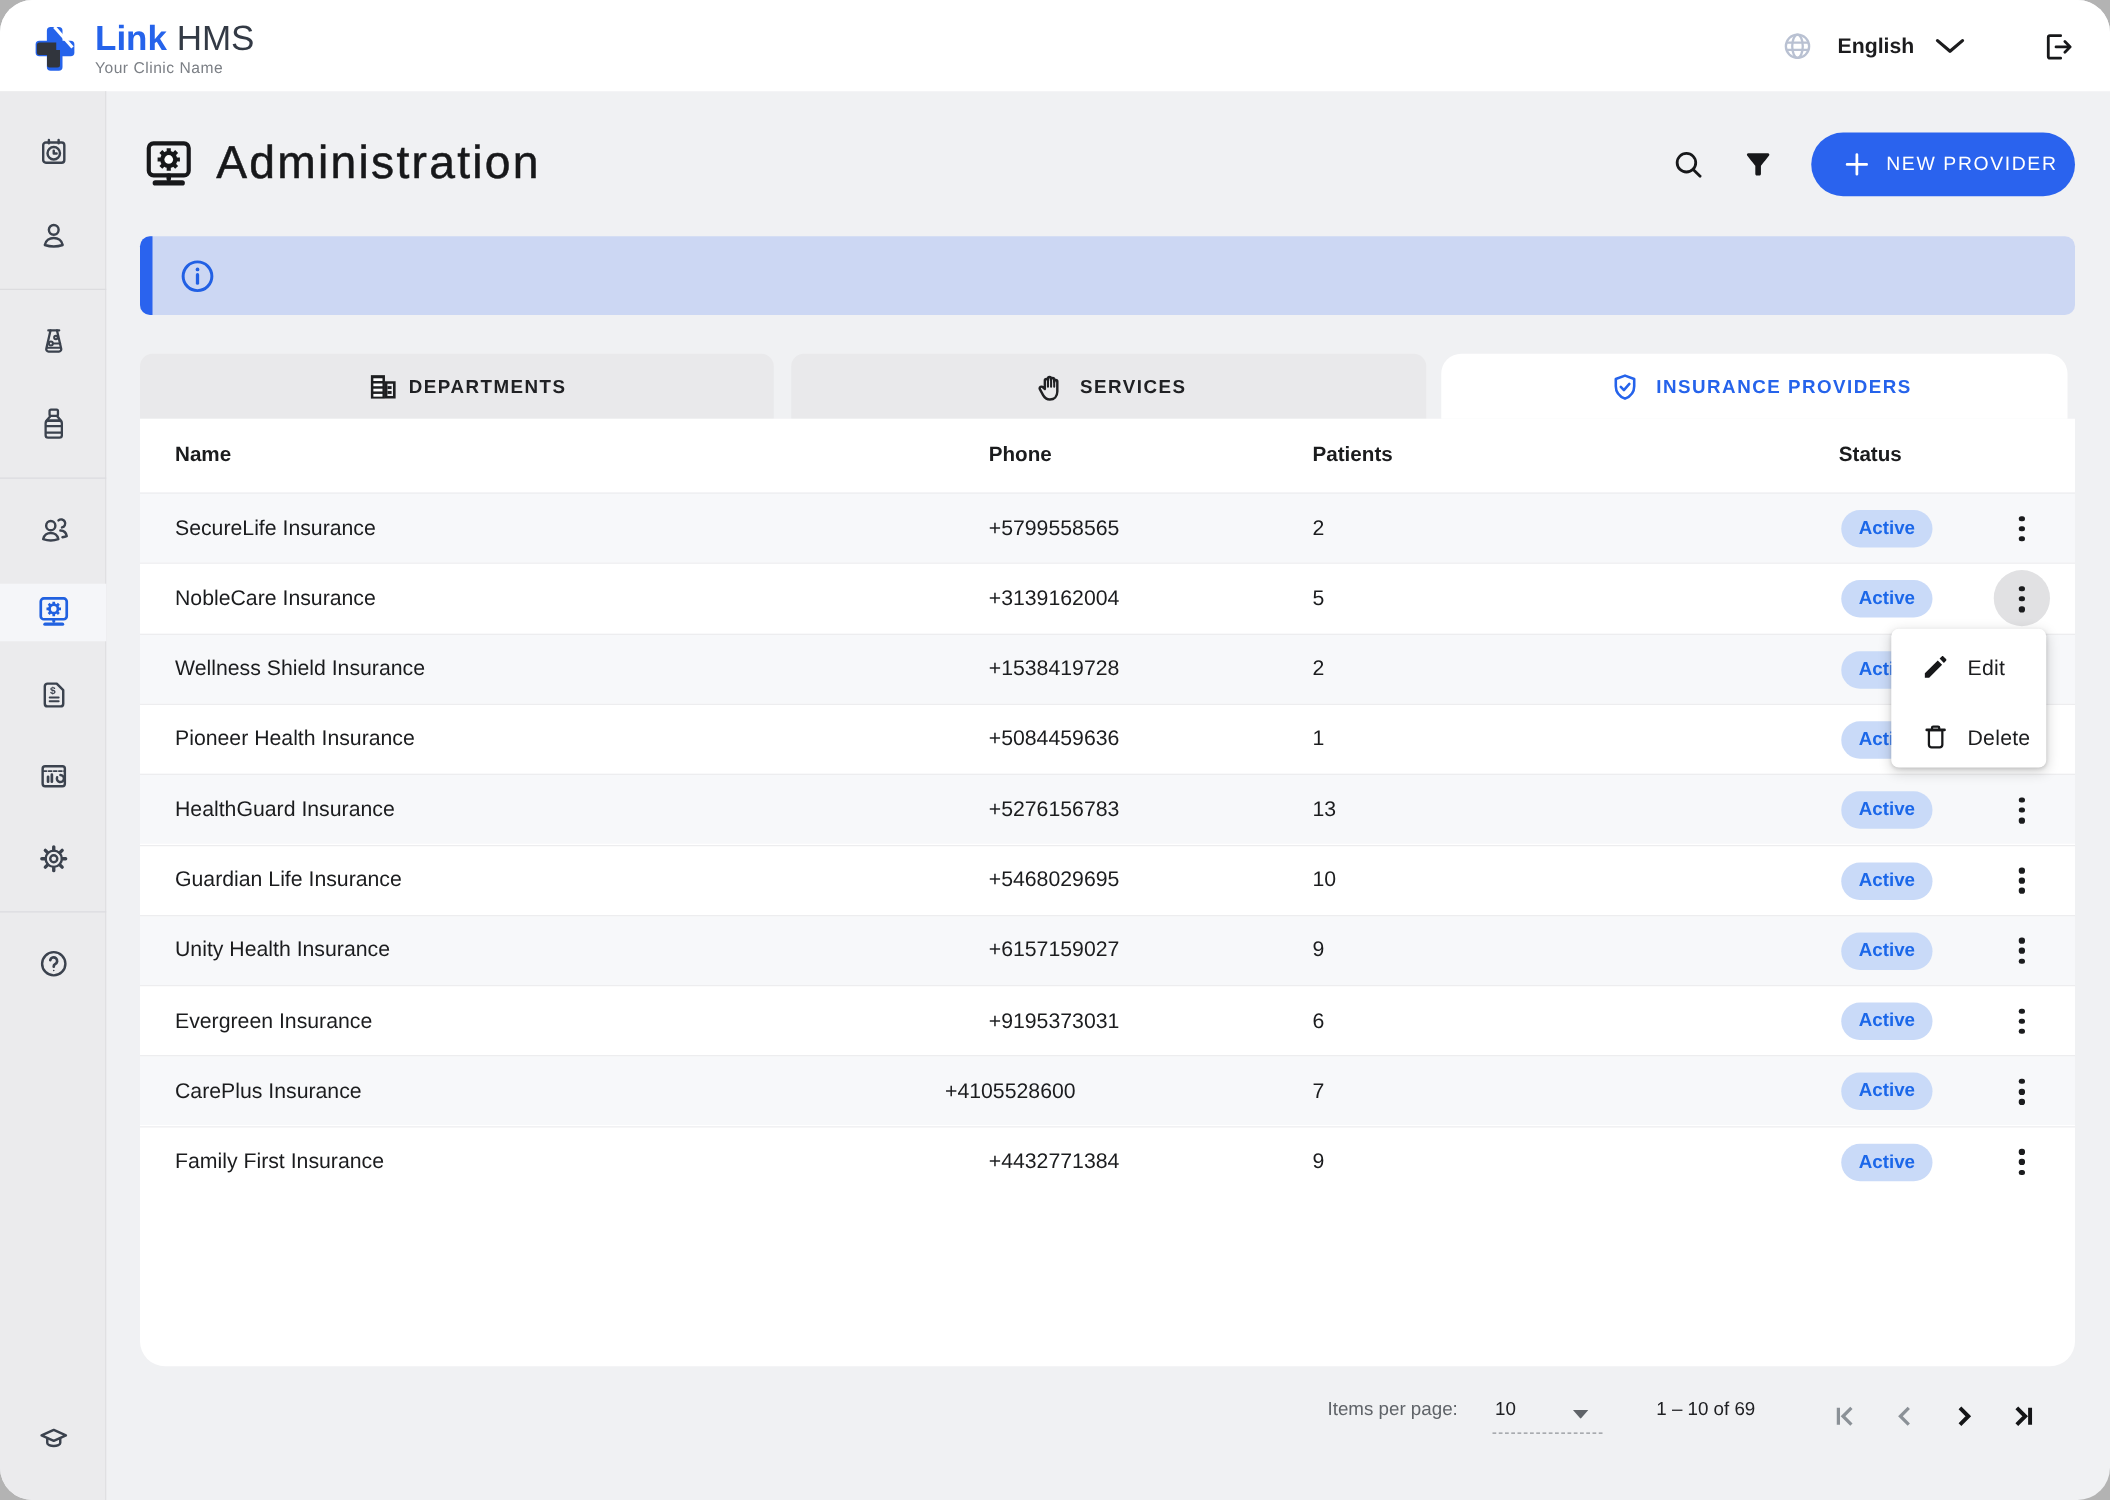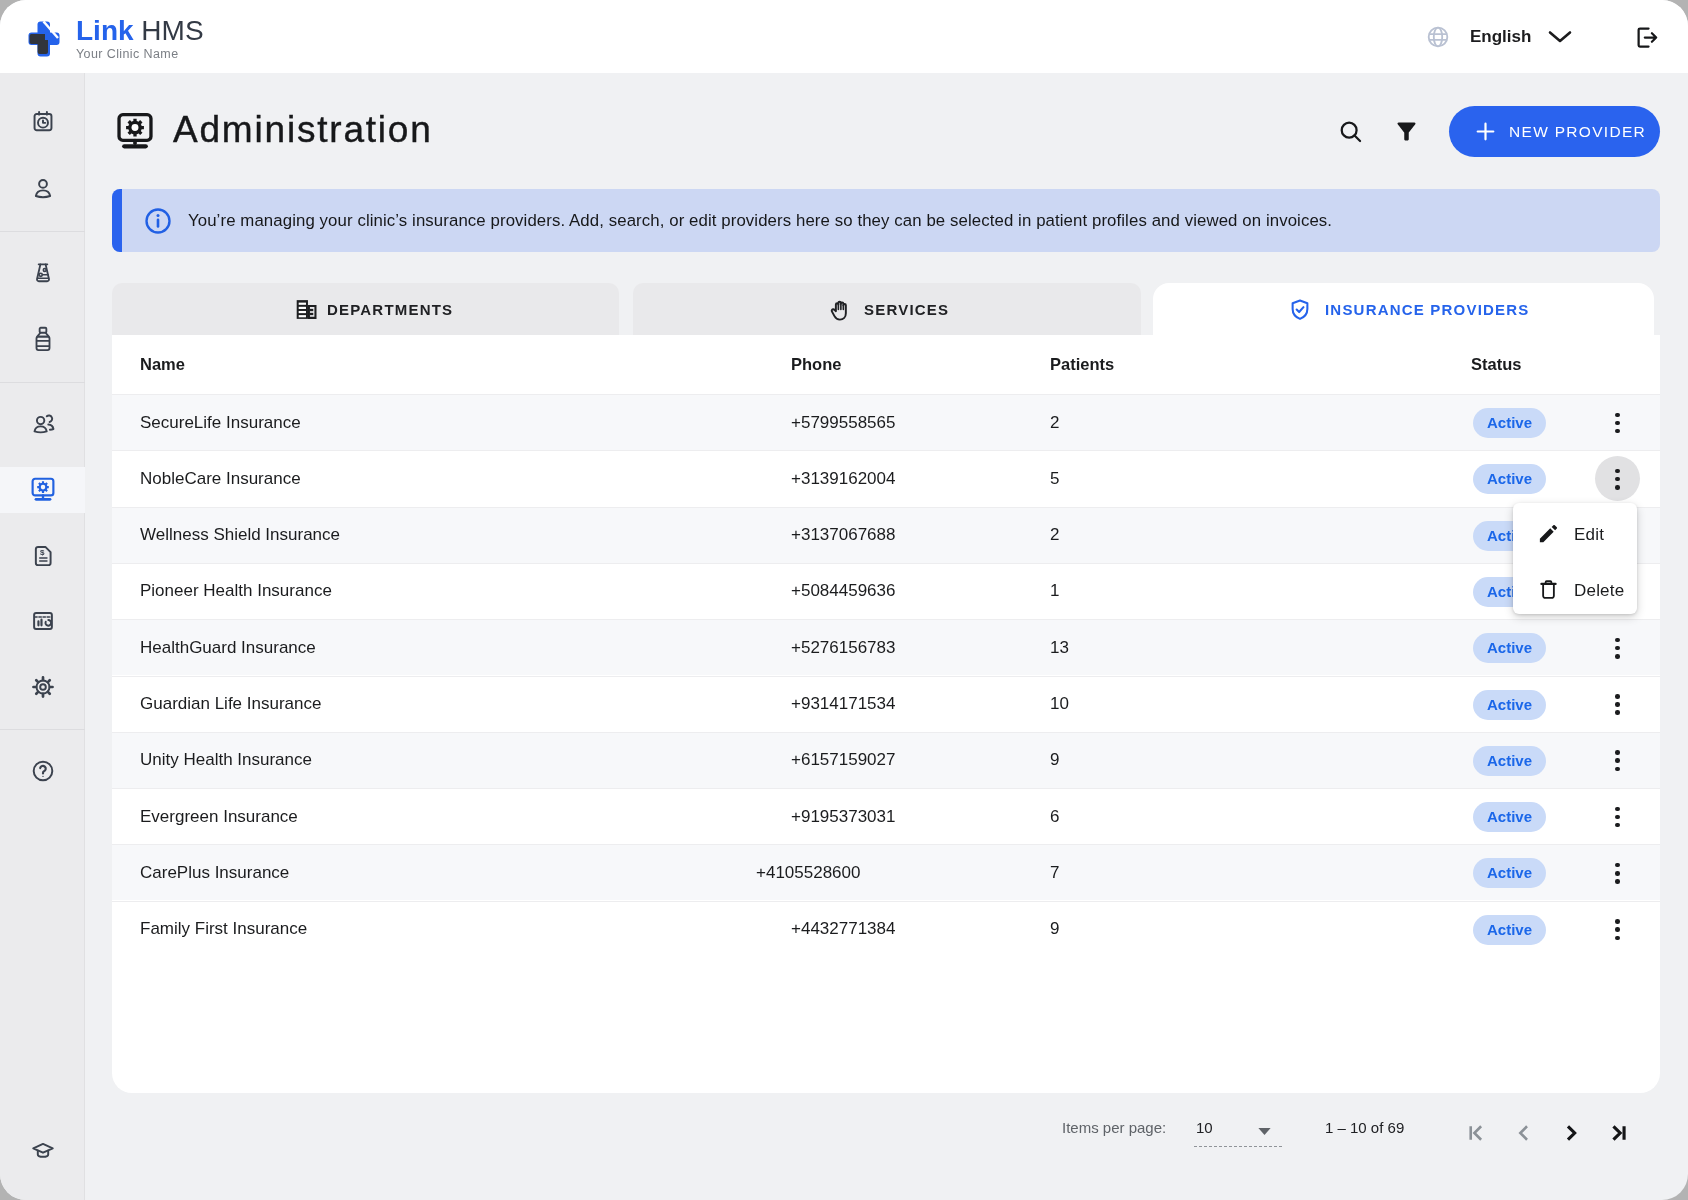--- a/index.html
+++ b/index.html
@@ -189,21 +189,20 @@
     <div class="lbl">NEW PROVIDER</div>
   </div>
 
   <div class="abs" id="banner">
     <div class="bar"></div>
     <svg class="abs" style="left:31px;top:17px" width="30" height="30" viewBox="0 0 24 24" fill="none" stroke="#2160e4" stroke-width="1.9">
       <circle cx="12" cy="12" r="9.2"></circle>
       <path d="M12 11 v5.4" stroke-width="2.1" stroke-linecap="round"></path>
       <circle cx="12" cy="7.6" r="1.2" fill="#2160e4" stroke="none"></circle>
     </svg>
-    <div class="txt">You’re managing your clinic’s insurance providers. Add, search, or edit providers here so they can be selected in patient profiles and viewed on invoices.</div>
   </div>
 
   <div class="tab" id="tab1">
     <svg class="ic" style="left:182px" width="25" height="25" viewBox="0 0 24 24" fill="#1e1f21">
       <rect x="2.6" y="3" width="10.8" height="18"></rect>
       <g fill="#ffffff">
         <rect x="4.5" y="5.4" width="7" height="2.1"></rect>
         <rect x="4.5" y="9.4" width="7" height="2.1"></rect>
         <rect x="4.5" y="13.4" width="7" height="2.1"></rect>
         <rect x="4.5" y="17.4" width="7" height="2.1"></rect>
@@ -252,21 +251,21 @@
       <div class="cell" style="left:938px">5</div>
       <div class="chip">Active</div>
       <div class="dots">
           <i style="top:0"></i>
           <i style="top:8.2px"></i>
           <i style="top:16.4px"></i>
         </div>
     </div>
     <div class="row odd" style="top:171.6px">
       <div class="cell" style="left:28px">Wellness Shield Insurance</div>
-      <div class="cell" style="left:679px">+3137067688</div>
+      <div class="cell" style="left:679px">+1538419728</div>
       <div class="cell" style="left:938px">2</div>
       <div class="chip">Active</div>
     </div>
     <div class="row" style="top:227.9px">
       <div class="cell" style="left:28px">Pioneer Health Insurance</div>
       <div class="cell" style="left:679px">+5084459636</div>
       <div class="cell" style="left:938px">1</div>
       <div class="chip">Active</div>
     </div>
     <div class="row odd" style="top:284.2px">
@@ -275,21 +274,21 @@
       <div class="cell" style="left:938px">13</div>
       <div class="chip">Active</div>
       <div class="dots">
           <i style="top:0"></i>
           <i style="top:8.2px"></i>
           <i style="top:16.4px"></i>
         </div>
     </div>
     <div class="row" style="top:340.5px">
       <div class="cell" style="left:28px">Guardian Life Insurance</div>
-      <div class="cell" style="left:679px">+9314171534</div>
+      <div class="cell" style="left:679px">+5468029695</div>
       <div class="cell" style="left:938px">10</div>
       <div class="chip">Active</div>
       <div class="dots">
           <i style="top:0"></i>
           <i style="top:8.2px"></i>
           <i style="top:16.4px"></i>
         </div>
     </div>
     <div class="row odd" style="top:396.8px">
       <div class="cell" style="left:28px">Unity Health Insurance</div>

